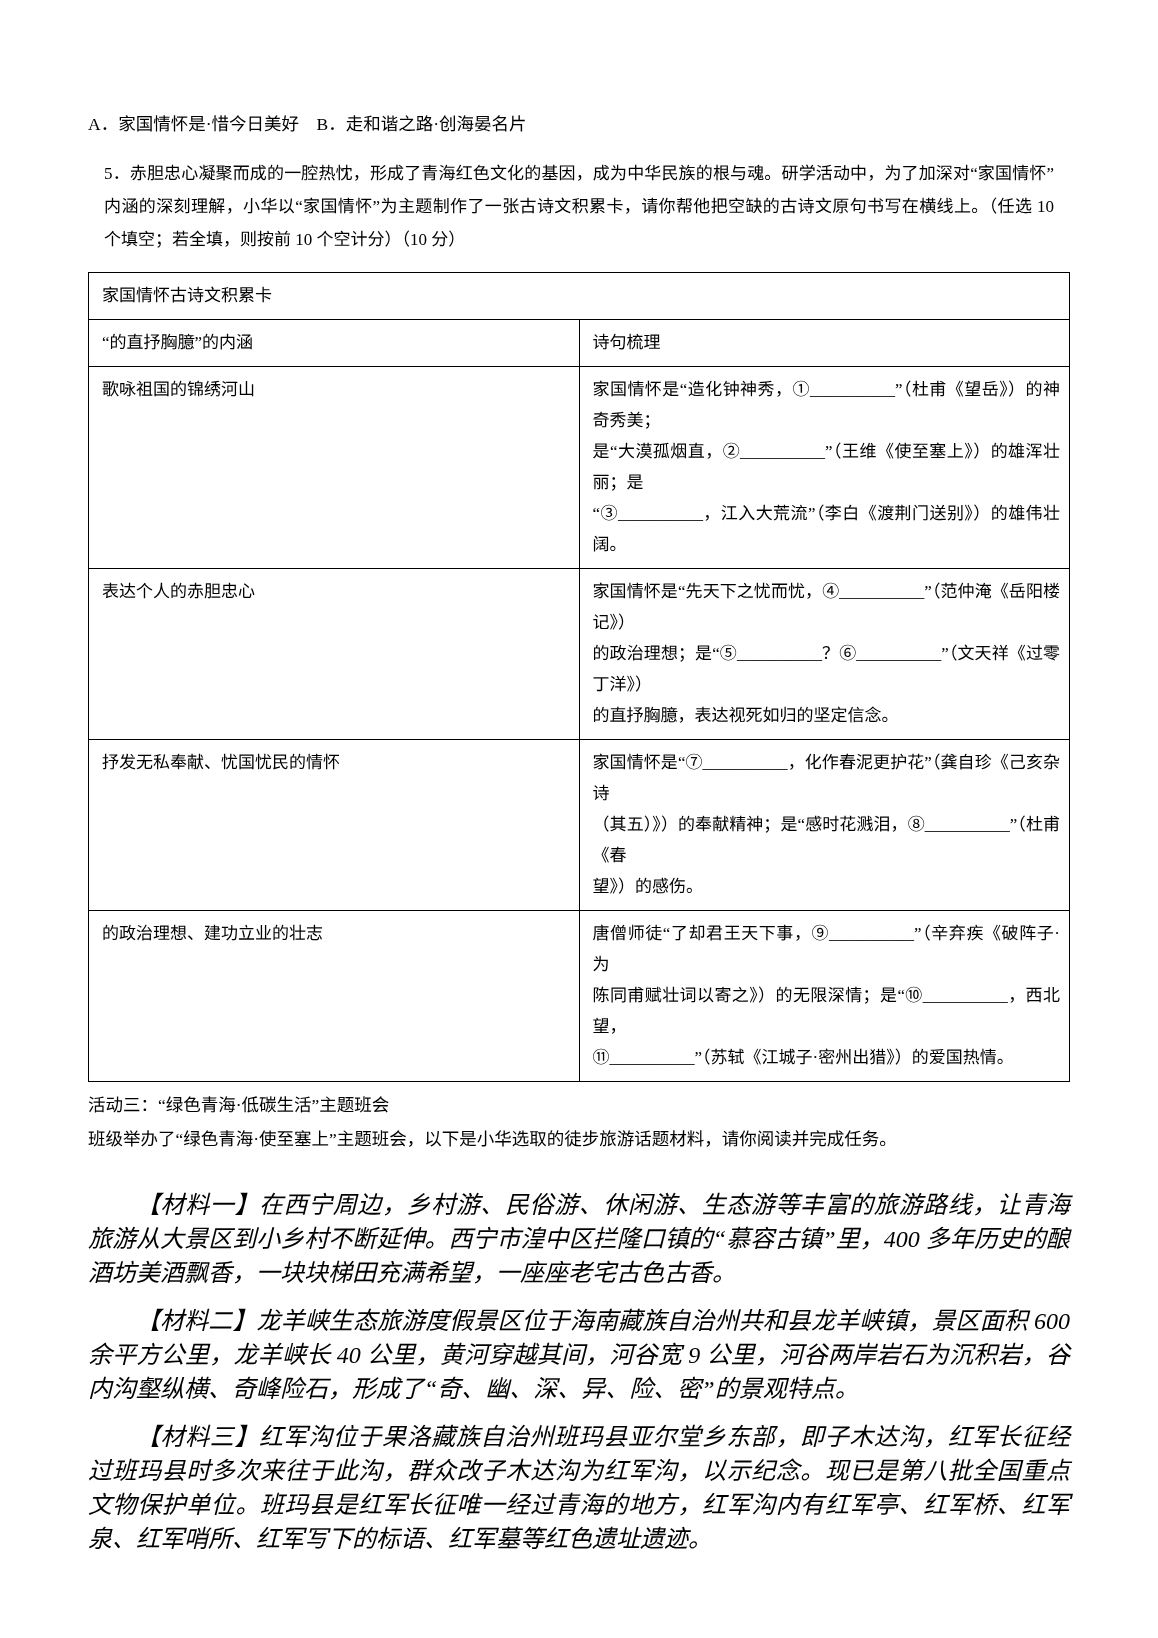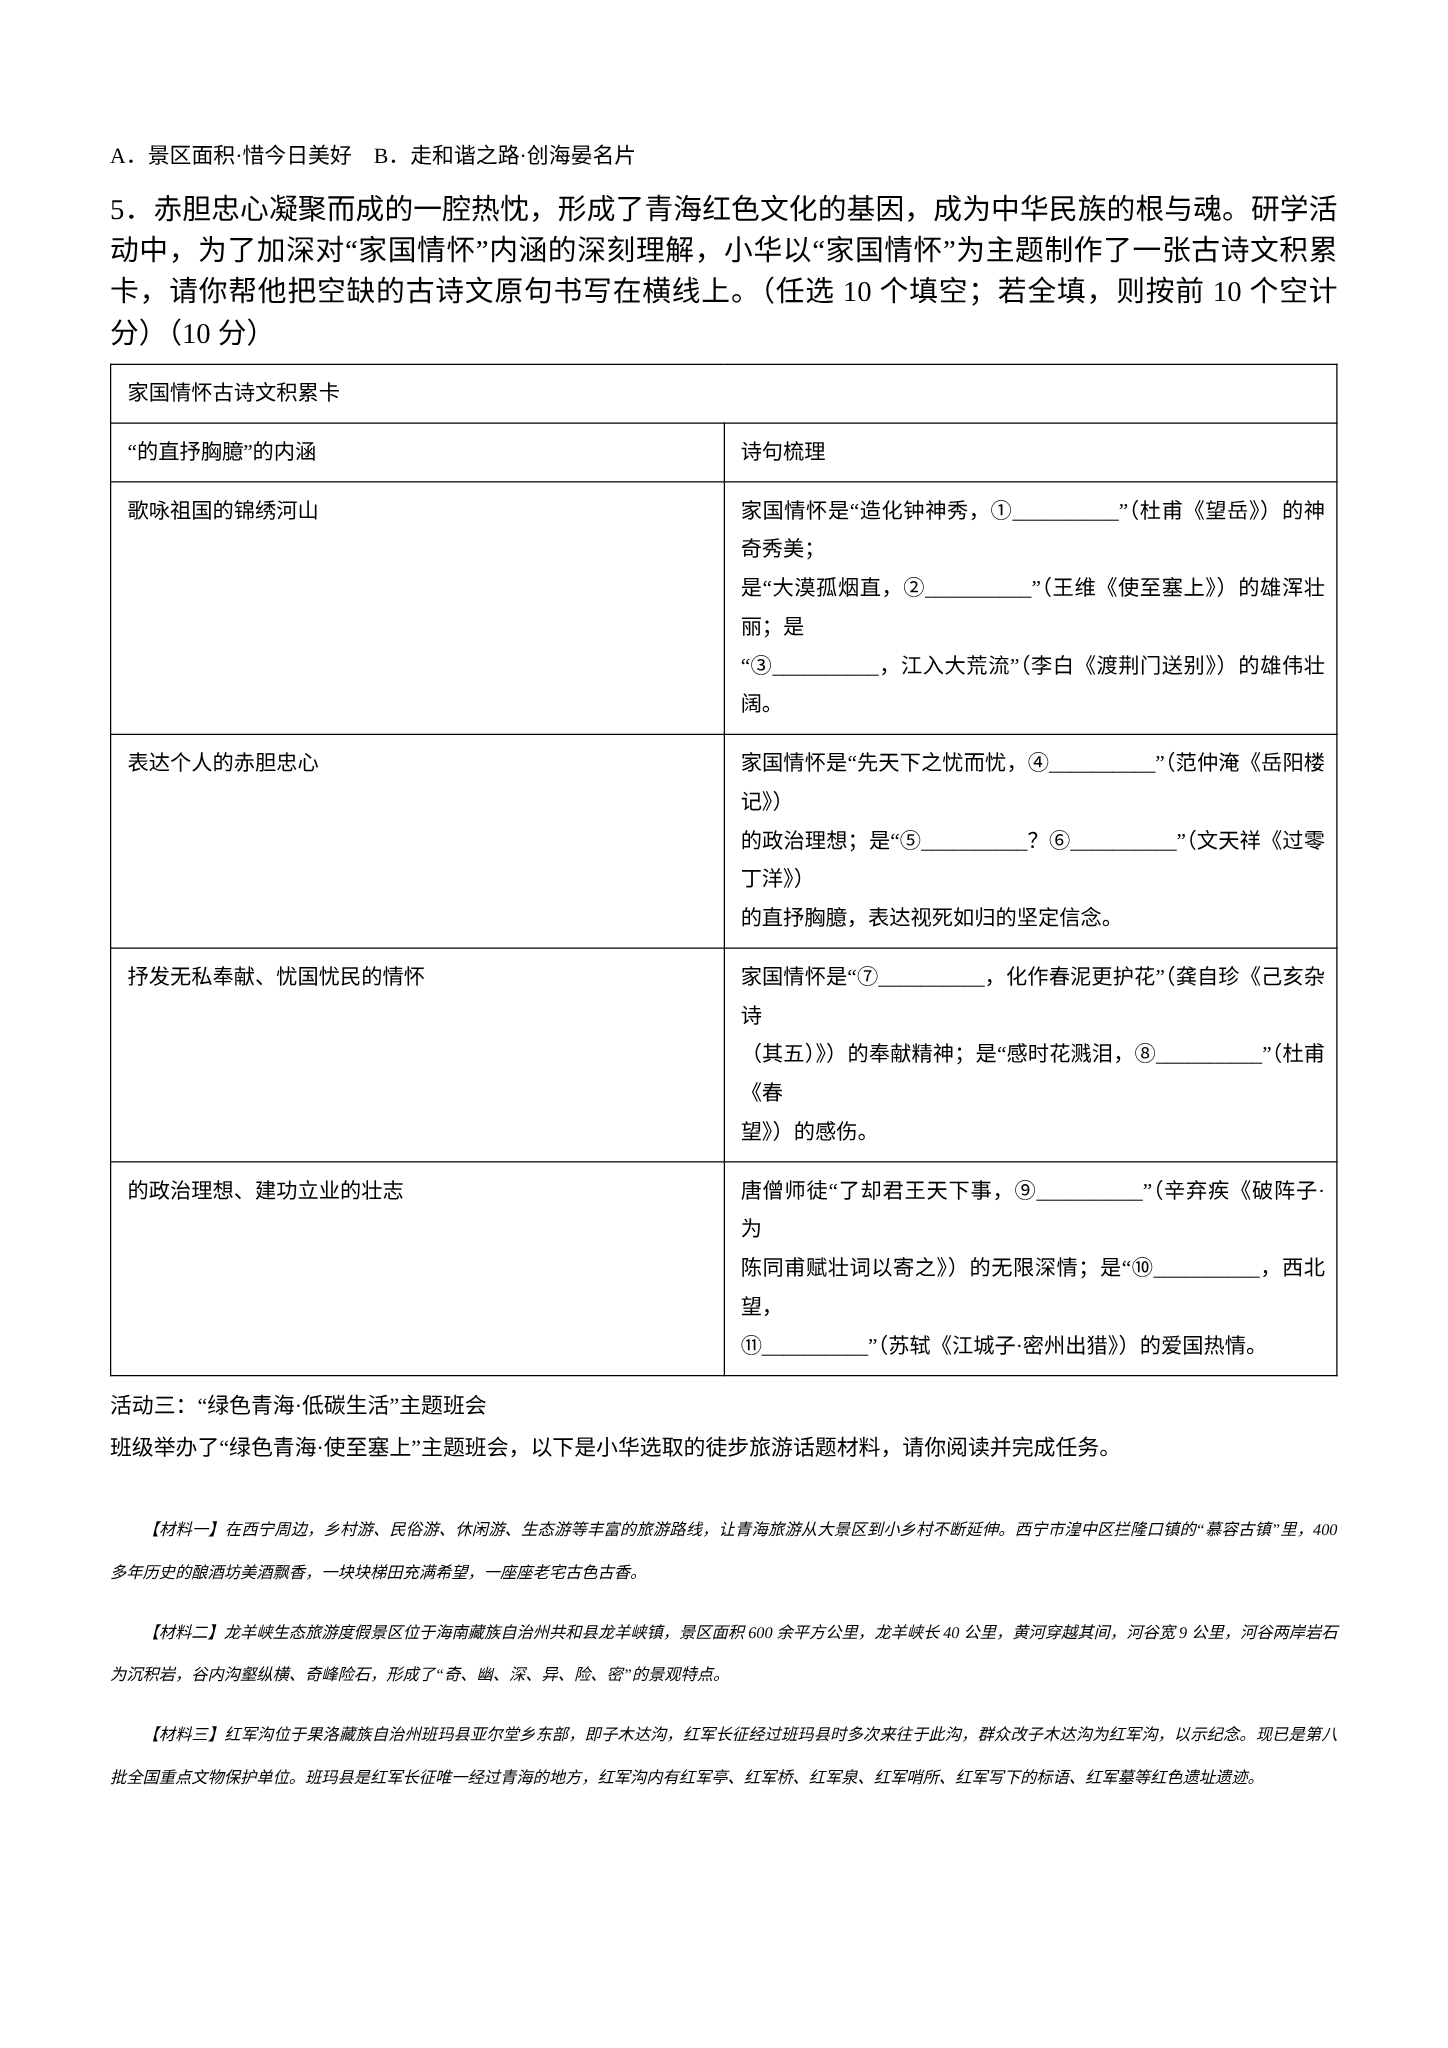--- a/index.html
+++ b/index.html
@@ -14,23 +14,23 @@
     color: #000000;
   }
   .page {
     position: relative;
     width: 1158px;
     min-height: 1638px;
     box-sizing: border-box;
     padding: 108px 88px 40px 88px;
   }
   .para {
-    font-size: 23px;
+    font-size: 17px;
     line-height: 33px;
-    margin: 0;
+    margin: 16px;
     text-align: justify;
   }
   .q-block {
     margin-top: 10px;
   }
   .opt-row {
     font-size: 17.5px;
     line-height: 33px;
     white-space: pre;
   }
@@ -49,21 +49,21 @@
     vertical-align: top;
     text-align: justify;
   }
   td.col-left {
     width: 300px;
   }
   .tbl-title {
     font-size: 17px;
   }
   .mat-para {
-    font-size: 13px;
+    font-size: 24px;
     line-height: 34px;
     margin: 0;
     text-indent: 2em;
     text-align: justify;
     font-family: "Liberation Serif", "DejaVu Serif", serif;
     font-style: italic;
   }
   .mat-block {
     margin-top: 14px;
   }
@@ -73,21 +73,21 @@
     line-height: 34px;
     margin: 0;
     text-align: justify;
   }
 </style>
 </head>
 <body>
 
 <div class="page">
 
-  <div class="opt-row">A．景区面积·惜今日美好    B．走和谐之路·创海晏名片</div>
+  <div class="opt-row">A．家国情怀是·惜今日美好    B．走和谐之路·创海晏名片</div>
 
   <div class="q-block">
     <p class="para">5．赤胆忠心凝聚而成的一腔热忱，形成了青海红色文化的基因，成为中华民族的根与魂。研学活动中，为了加深对“家国情怀”内涵的深刻理解，小华以“家国情怀”为主题制作了一张古诗文积累卡，请你帮他把空缺的古诗文原句书写在横线上。（任选 10 个填空；若全填，则按前 10 个空计分）（10 分）</p>
   </div>
 
   <table class="accum">
     <tbody>
       <tr>
         <td colspan="2" class="tbl-title">家国情怀古诗文积累卡</td>
       </tr>

